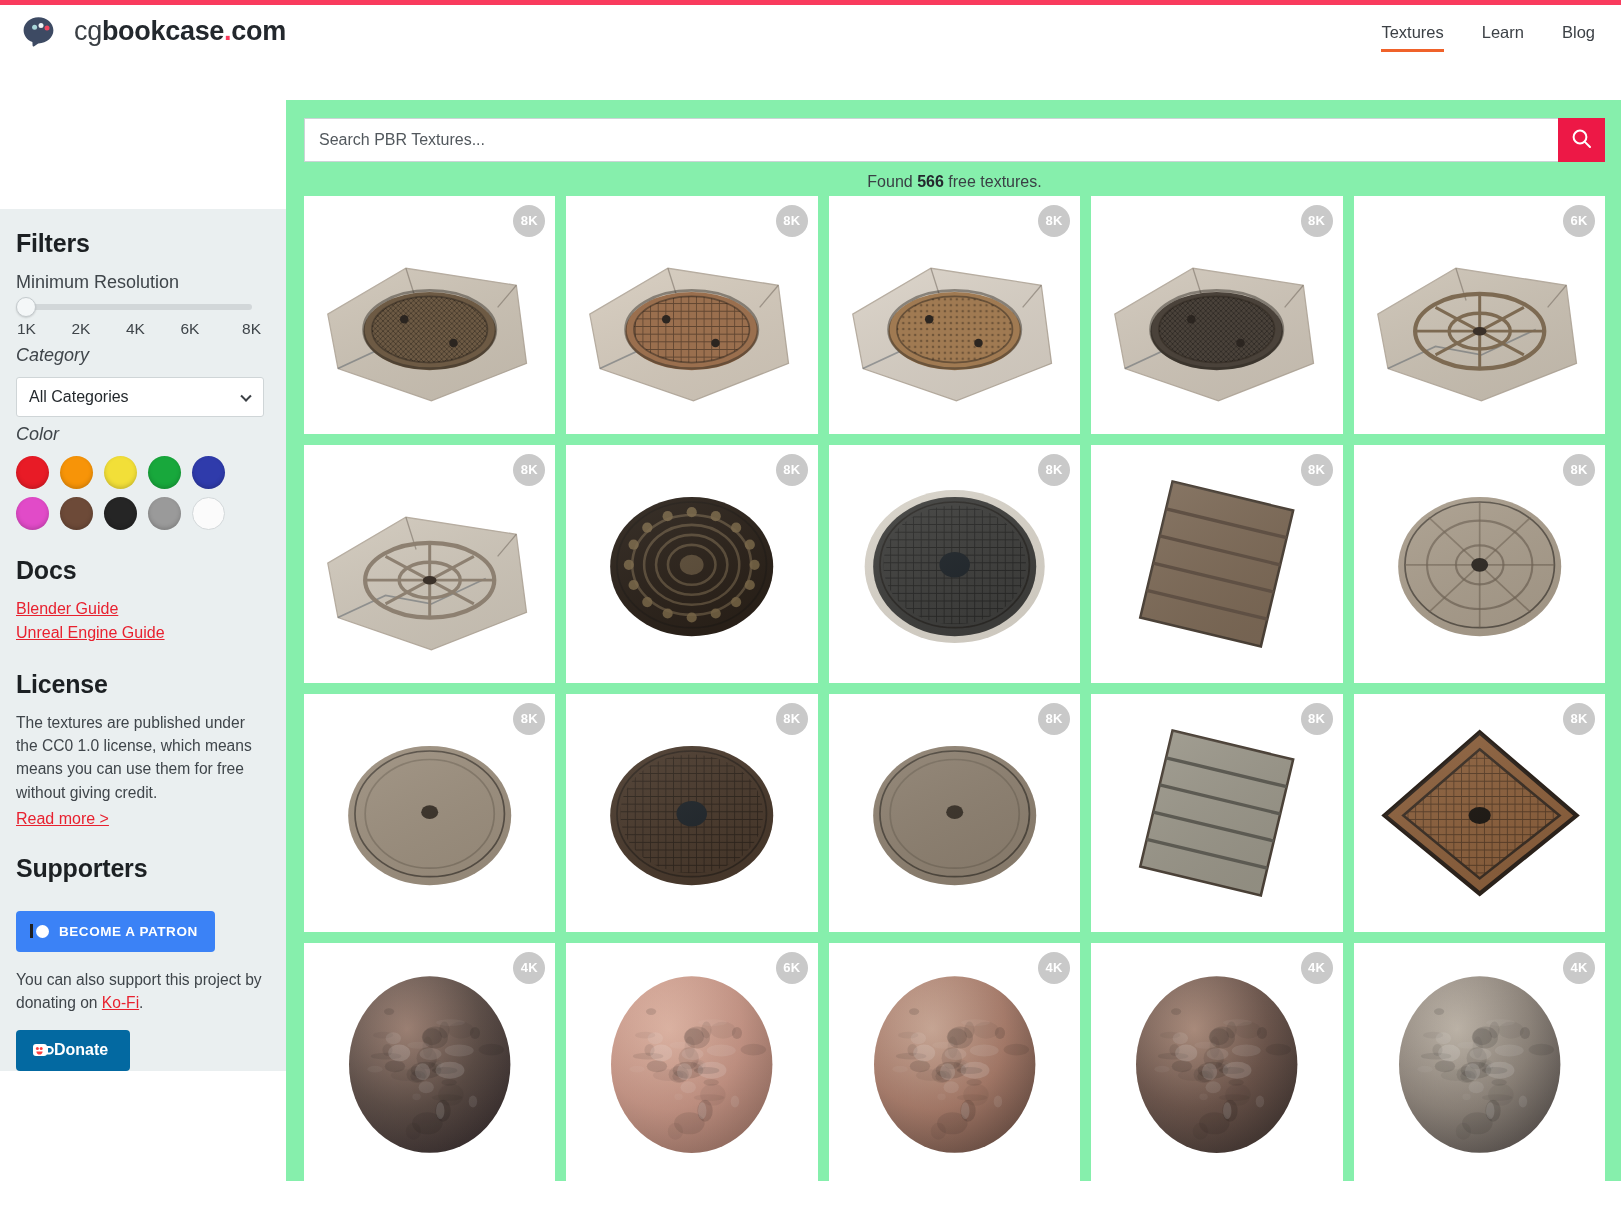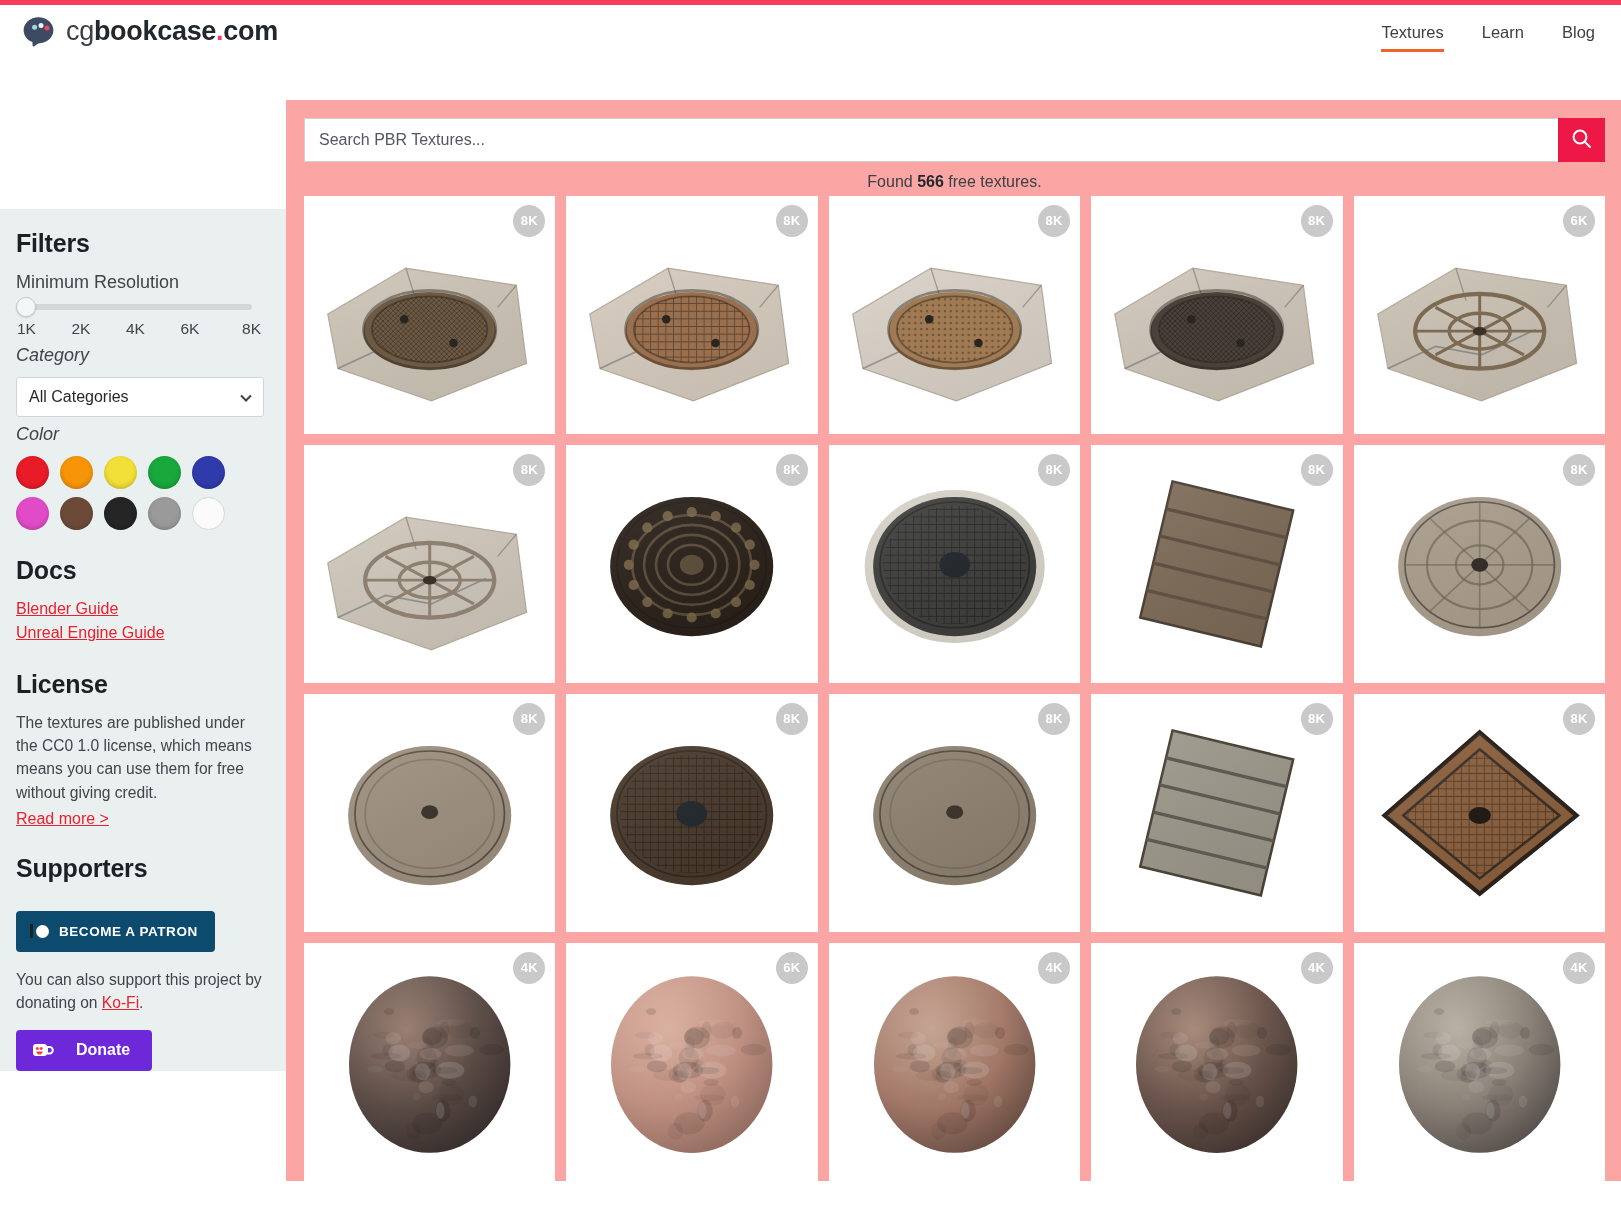--- a/index.html
+++ b/index.html
@@ -31,21 +31,21 @@
     background: #ffffff;
     display: flex;
     align-items: center;
     justify-content: space-between;
     padding: 0 26px 0 22px;
     position: relative;
   }
   .brand {
     display: flex;
     align-items: flex-end;
-    gap: 10px;
+    gap: 18px;
     text-decoration: none;
   }
   .brand-mark { width: 34px; height: 31px; display:block; }
   .brand-text {
     font-size: 27px;
     letter-spacing: -0.3px;
     color: #23282d;
     white-space: nowrap;
   }
   .brand-text .light { font-weight: 300; color:#3a3f44; }
@@ -202,58 +202,58 @@
     color: #e8212f;
     text-decoration: underline;
     font-size: 16px;
   }
 
   
   .btn-patron {
     display: inline-flex;
     align-items: center;
     gap: 10px;
-    background: #0c4a6e;
+    background: #3b82f6;
     color: #ffffff;
     border: none;
     border-radius: 4px;
     height: 41px;
     padding: 0 17px 0 14px;
     margin-top: 16px;
     font-size: 13.5px;
     font-weight: 700;
     letter-spacing: .55px;
     cursor: pointer;
     font-family: "Liberation Sans", sans-serif;
   }
   .btn-donate {
     display: inline-flex;
     align-items: center;
-    gap: 22px;
-    background: #6d28d9;
+    gap: 0;
+    background: #0369a1;
     color: #ffffff;
     border: none;
     border-radius: 4px;
     height: 41px;
     padding: 0 22px 0 16px;
     margin-top: 16px;
     font-size: 16px;
     font-weight: 700;
     cursor: pointer;
     font-family: "Liberation Sans", sans-serif;
   }
   .patreon-glyph { display:flex; align-items:center; gap:3px; }
   .patreon-bar { width:3px; height:14px; background:#1f1f1f; }
   .patreon-circle { width:13px; height:13px; border-radius:50%; background:#ffffff; }
   .kofi-glyph { display:block; }
 
   
   .main {
     flex: 1;
-    background: #fca5a5;
+    background: #86efac;
     padding: 18px 16px 0 18px;
     overflow: hidden;
   }
   .search-row {
     display: flex;
     height: 44px;
     margin-bottom: 11px;
   }
   .search-input {
     flex: 1;

